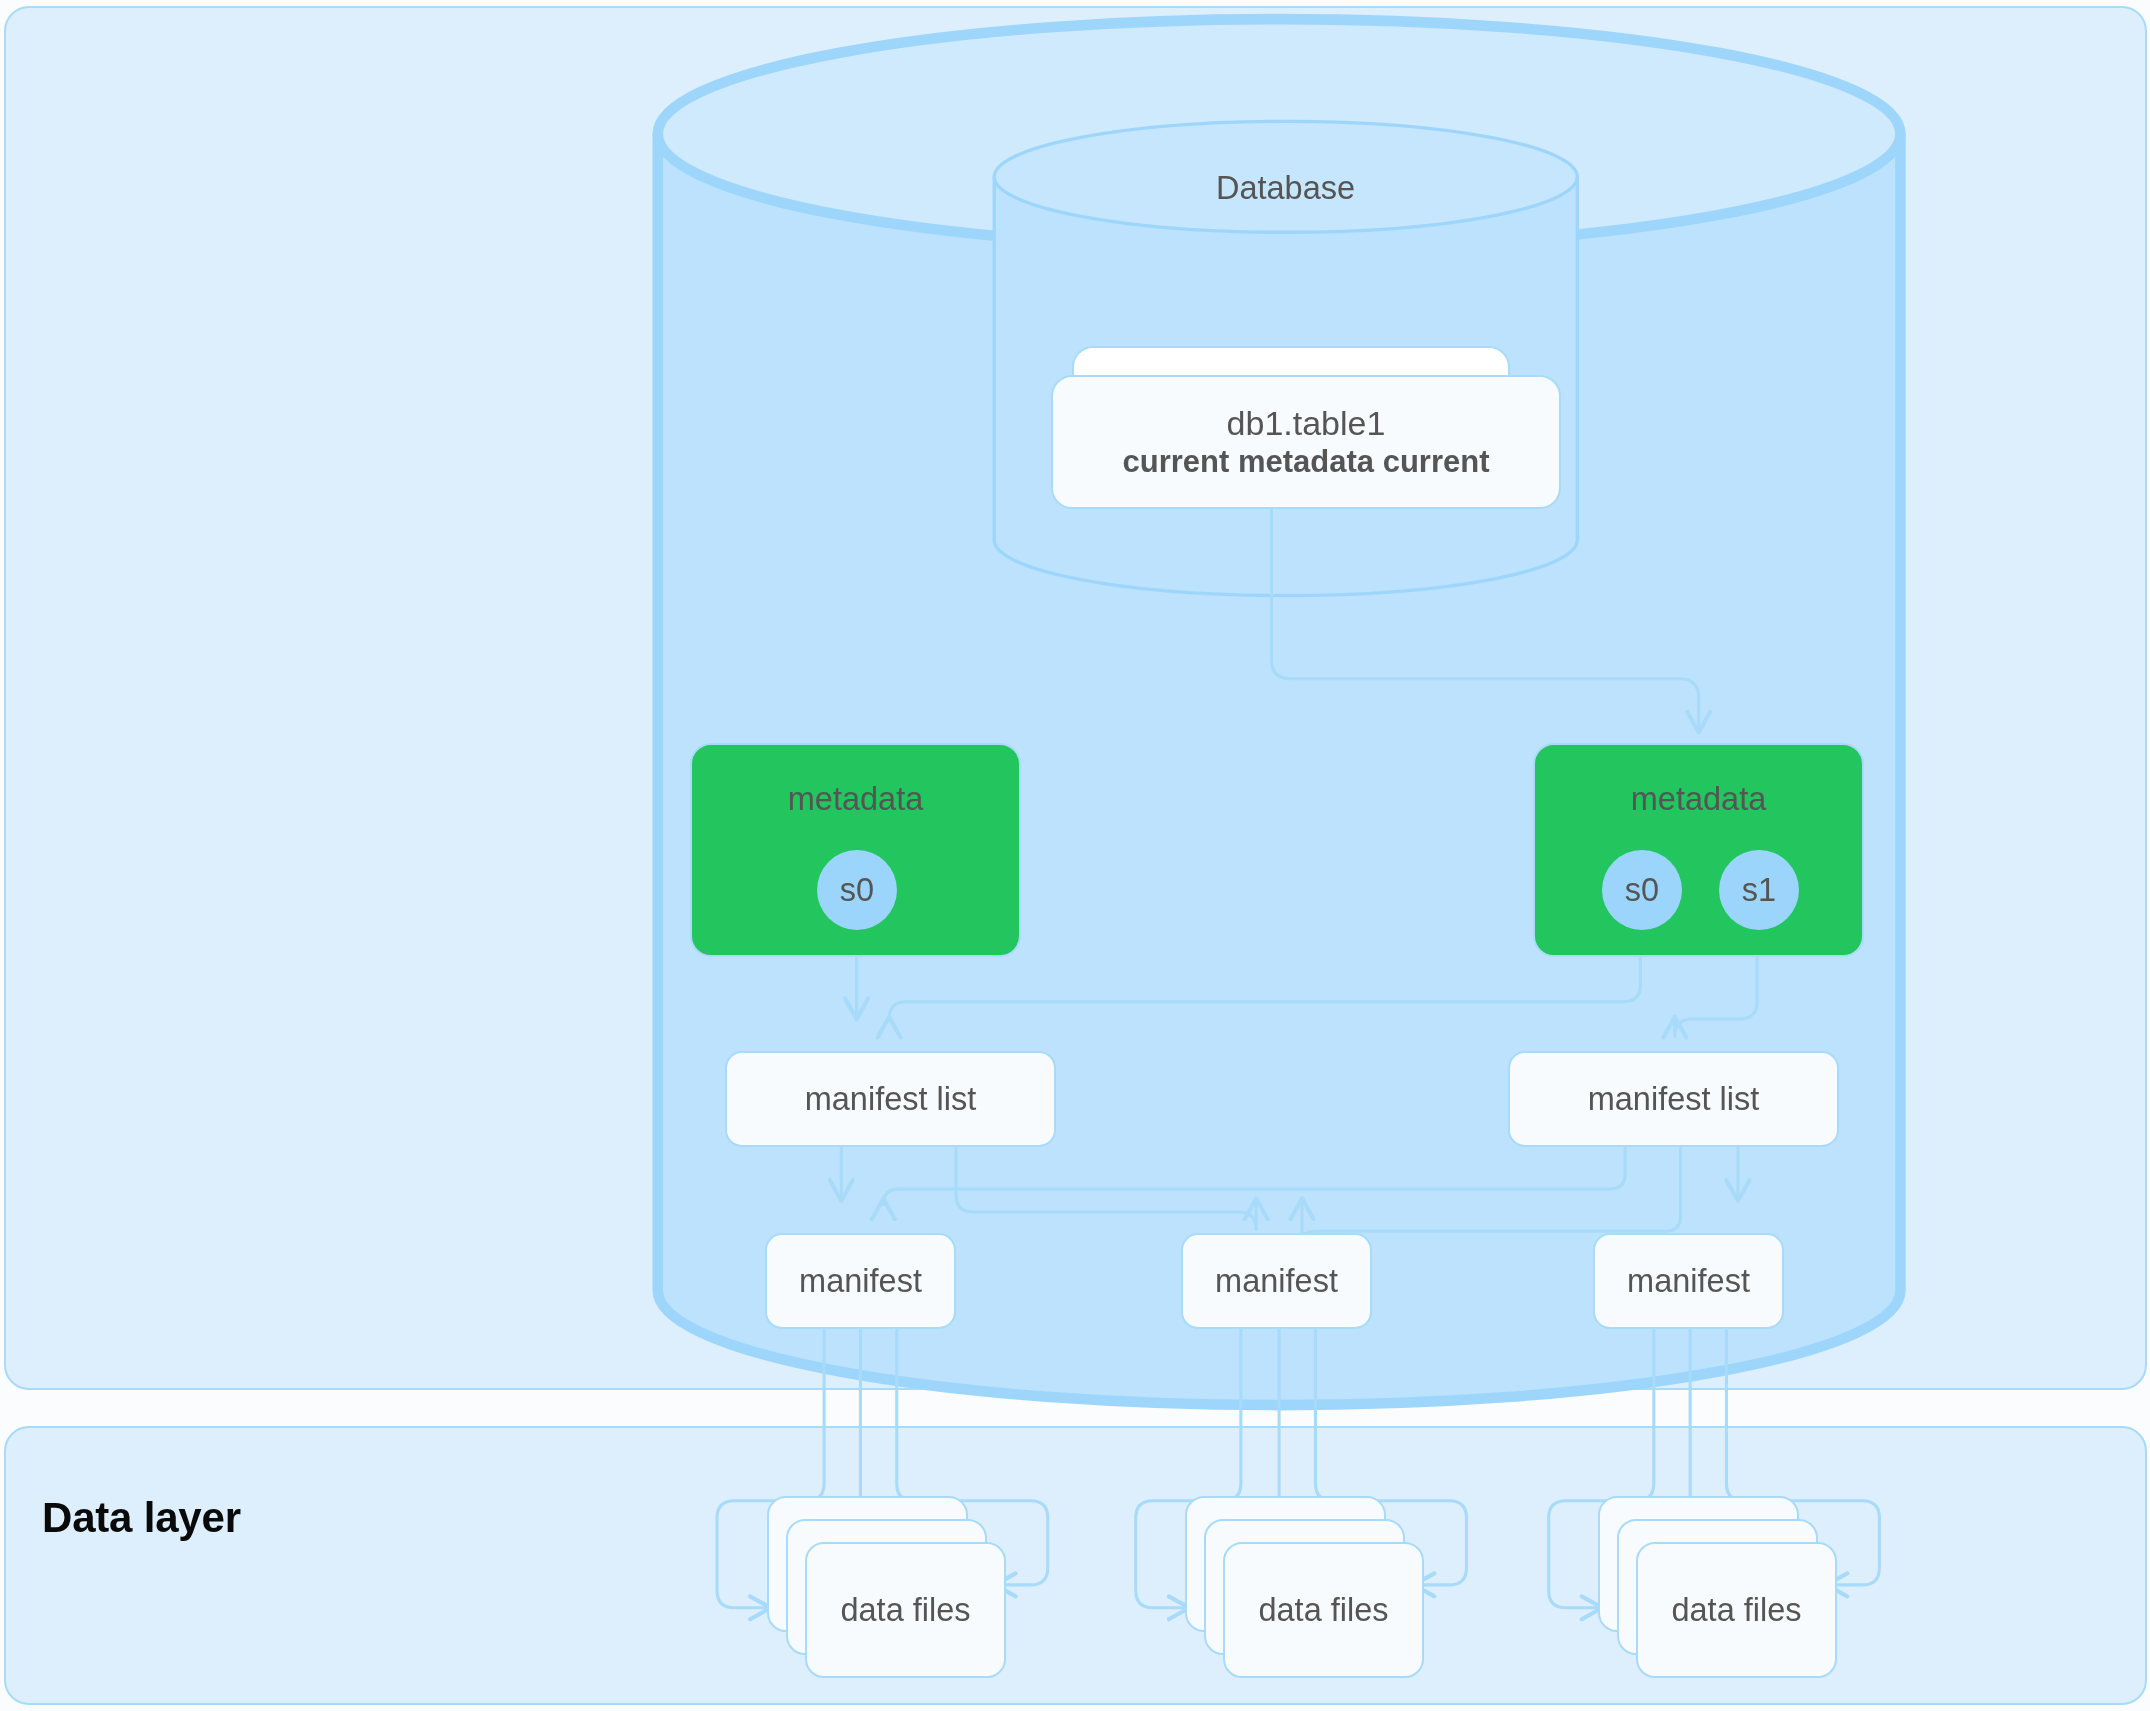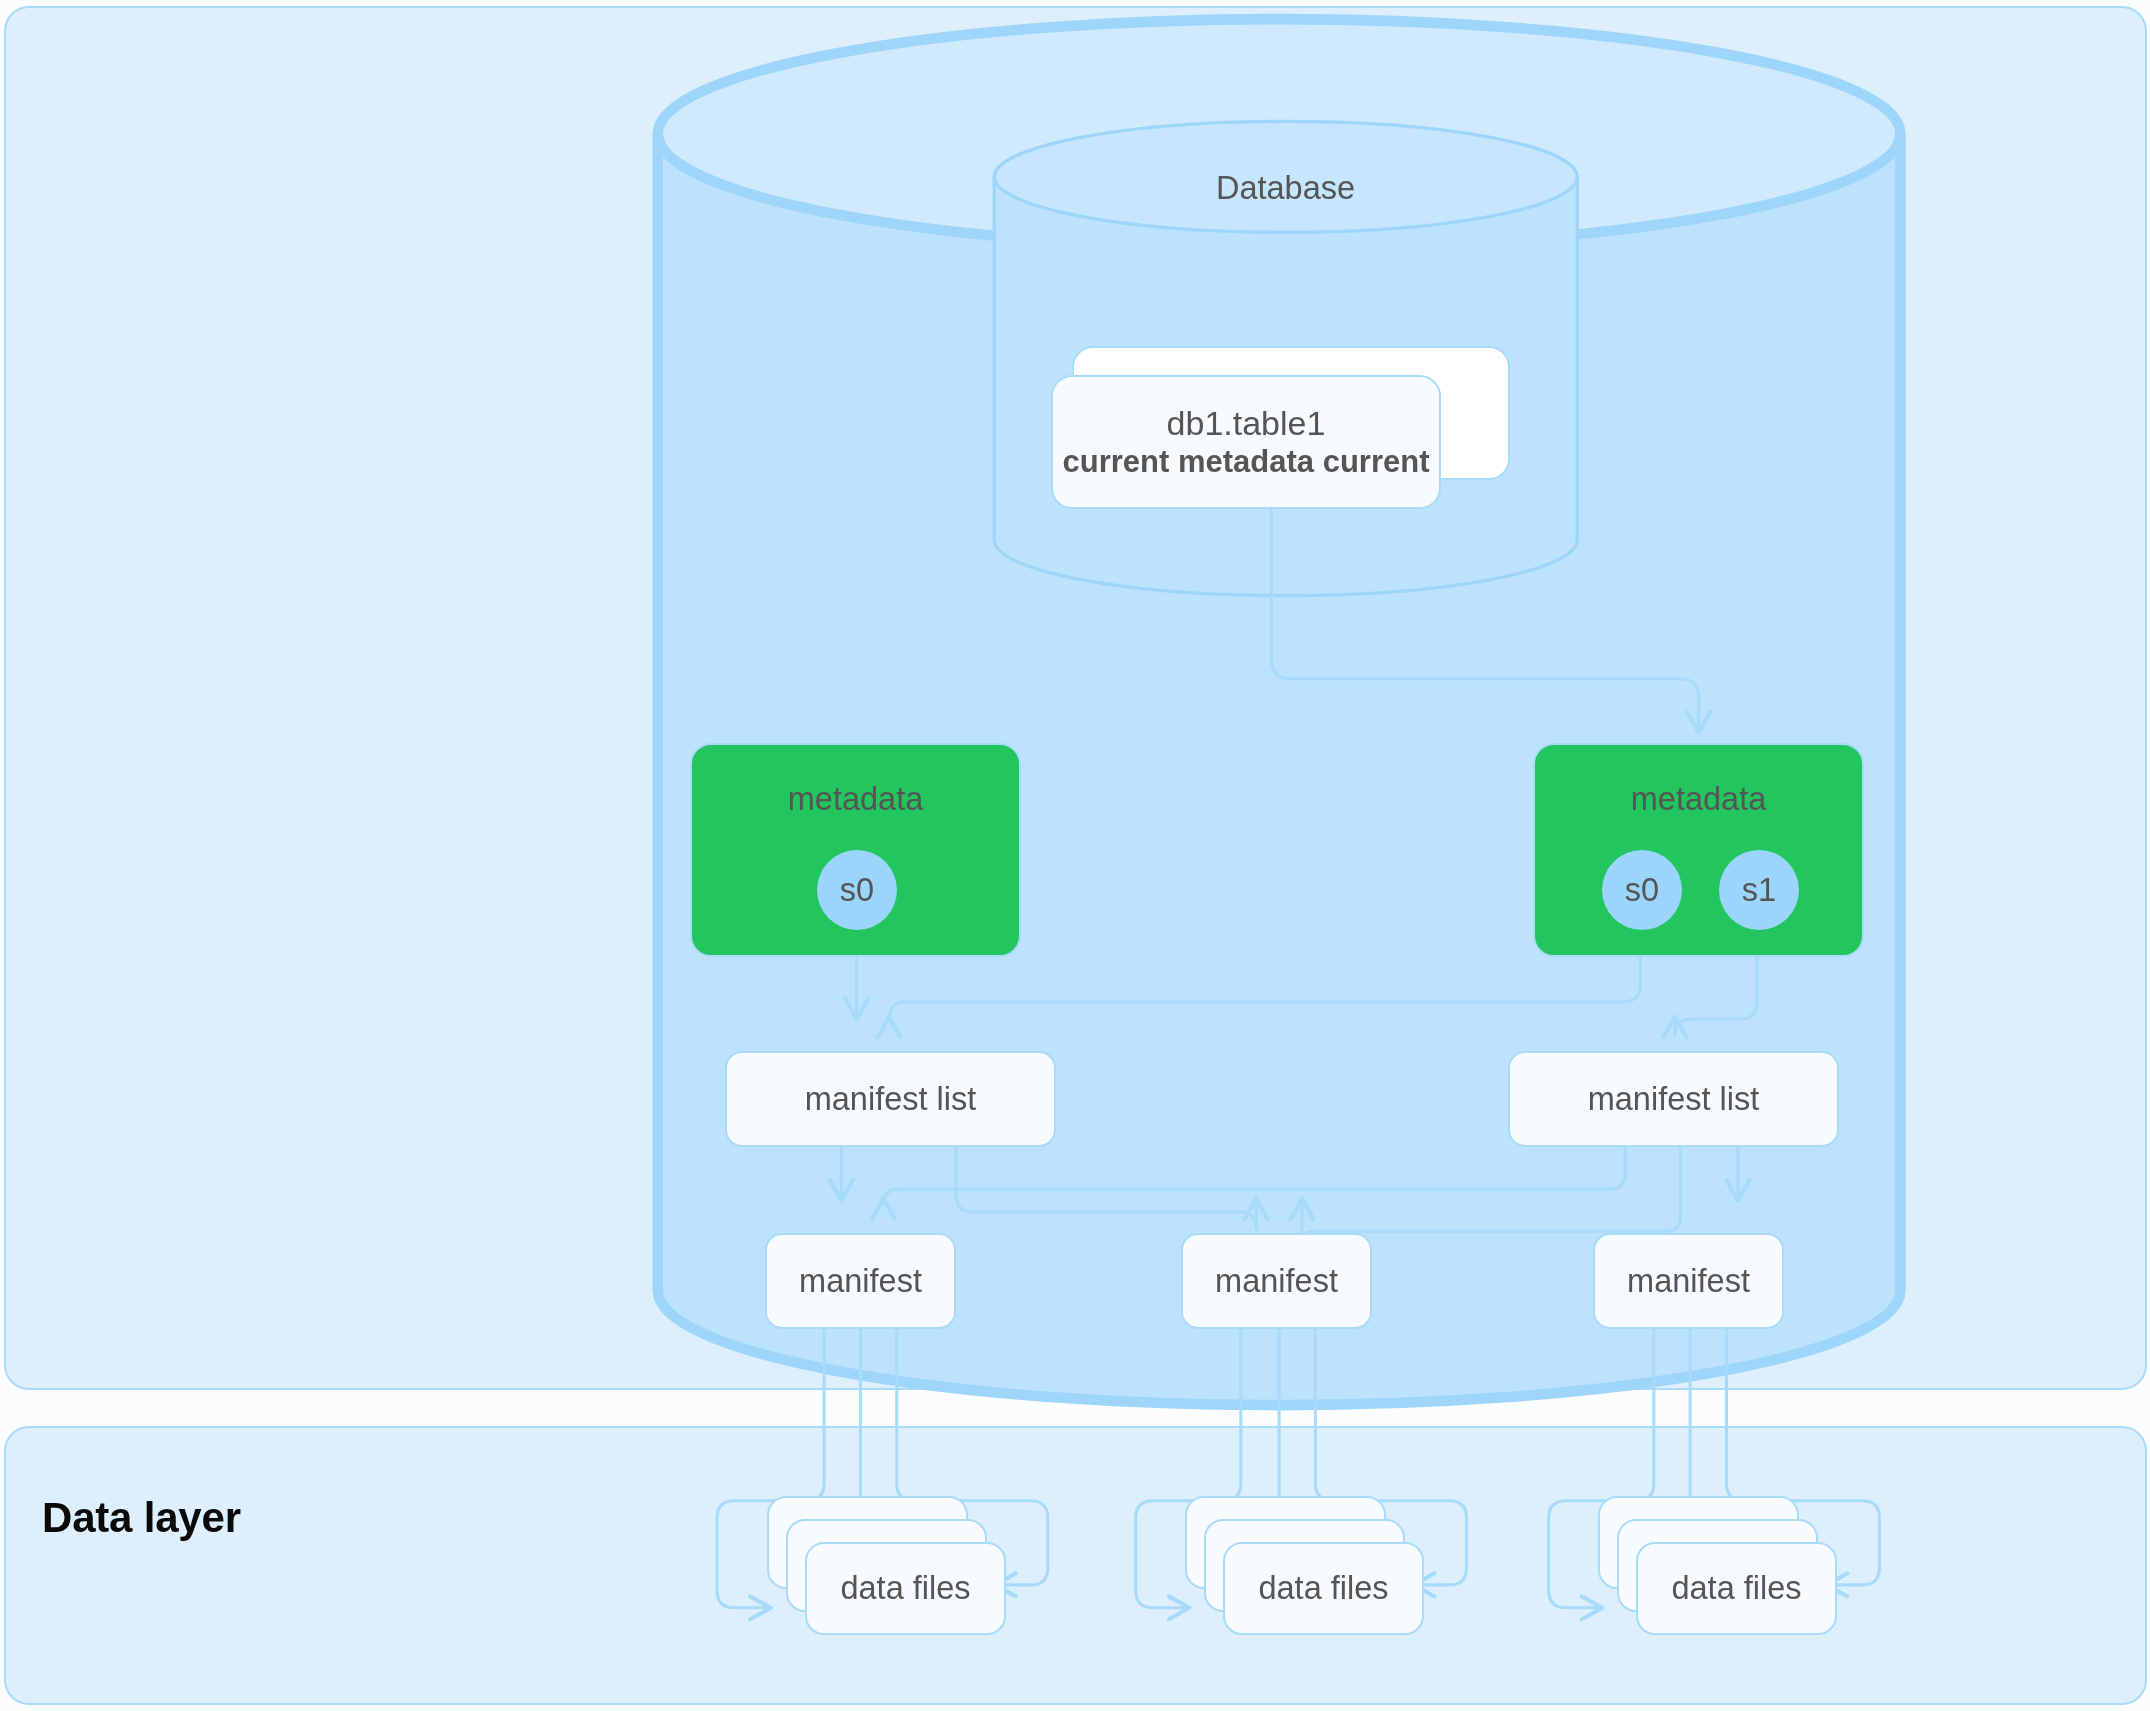--- a/index.html
+++ b/index.html
@@ -65,21 +65,21 @@
   }
   .card.small { border-radius: 17px; }
 
   
   #pointer-stack { position: absolute; left: 1051px; top: 346px; width: 459px; height: 163px; }
   #pointer-back {
     position: absolute; left: 21px; top: 0; width: 438px; height: 134px;
     background: #ffffff; border: 2.9px solid #a8daf9; border-radius: 21px; box-sizing: border-box;
   }
   #pointer-front {
-    position: absolute; left: 0; top: 29px; width: 390px; height: 134px;
+    position: absolute; left: 0; top: 29px; width: 510px; height: 134px;
     background: #f7fbfe; border: 2.9px solid #a8daf9; border-radius: 21px; box-sizing: border-box;
     display: flex; flex-direction: column; align-items: center; justify-content: center;
     color: #555555;
   }
   #pointer-title { font-size: 34px; line-height: 1.18; }
   #pointer-sub   { font-size: 31px; font-weight: bold; line-height: 1.25; }
 
   
   .metadata-box {
     position: absolute;
@@ -114,21 +114,21 @@
   #manifest-2 { left: 1181px; top: 1233px; }
   #manifest-3 { left: 1593px; top: 1233px; }
 
   
   .df-stack { position: absolute; width: 239px; height: 153px; }
   #df-1 { left: 767px;  top: 1496px; }
   #df-2 { left: 1185px; top: 1496px; }
   #df-3 { left: 1598px; top: 1496px; }
   .df-card {
     position: absolute;
-    width: 201px; height: 93px;
+    width: 201px; height: 136px;
     background: #f7fbfe;
     border: 2.9px solid #a8daf9;
     border-radius: 19px;
     box-sizing: border-box;
   }
   .df-card.l1 { left: 0;  top: 0; }
   .df-card.l2 { left: 19px; top: 23px; }
   .df-card.l3 {
     left: 38px; top: 46px;
     display: flex; align-items: center; justify-content: center;

